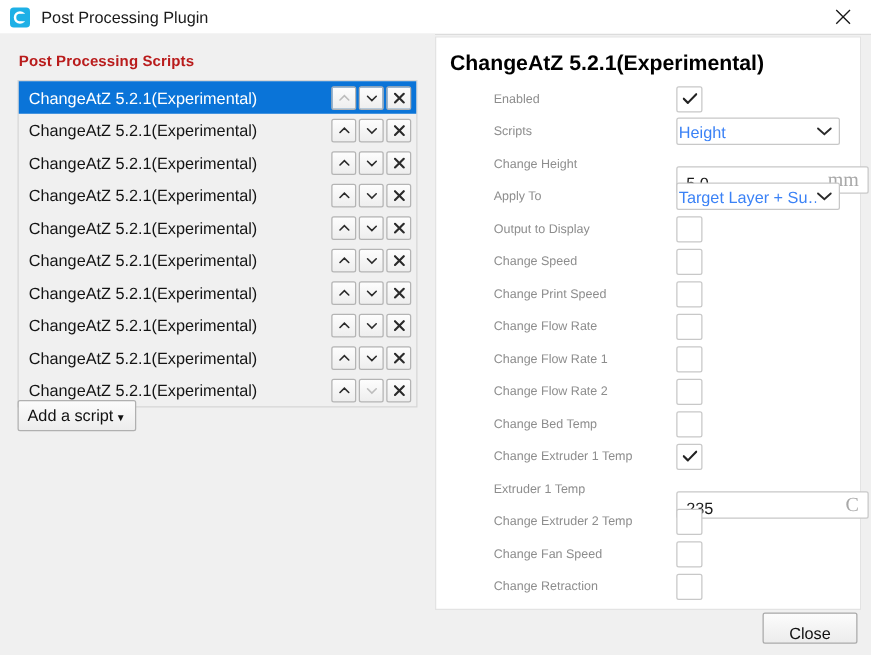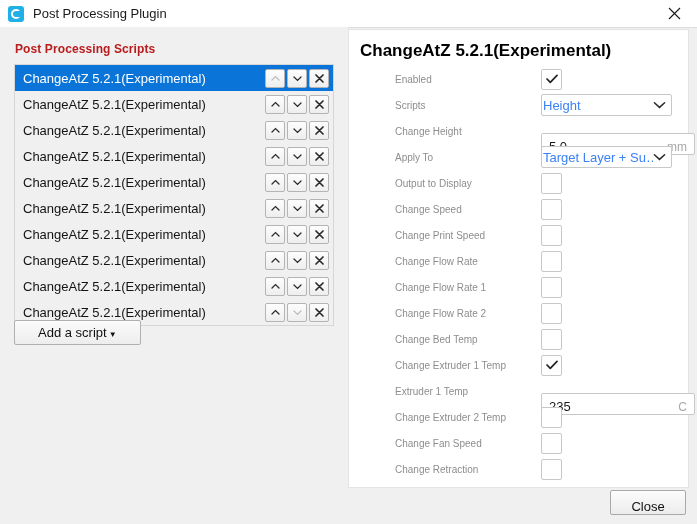--- a/index.html
+++ b/index.html
@@ -131,21 +131,21 @@
     line-height: 1;
     cursor: default;
   }
   .rbtn.disabled { color: #b9b9b9; }
   .rbtn svg { display: block; }
 
   #add-script-btn {
     position: absolute;
     left: 14px; top: 293px;
     height: 25px;
-    padding: 0 23px;
+    padding: 0 7px;
     border: 1px solid #b0b0b0;
     border-radius: 2px;
     background: linear-gradient(#fbfbfb, #ededed);
     display: flex;
     align-items: center;
     font-size: 13px;
     color: #111;
     cursor: default;
     box-sizing: border-box;
   }
@@ -238,21 +238,21 @@
     box-sizing: border-box;
     display: flex;
     align-items: flex-end;
     padding: 0 7px;
     font-size: 13px;
     color: #1a1a1a;
     cursor: text;
     margin-top: 26px;
   }
   .txt-value { flex: 1 1 auto; white-space: nowrap; }
-  .txt-unit { flex: 0 0 auto; color: #a8a8a8; font-size: 12px; }
+  .txt-unit { flex: 0 0 auto; color: #a8a8a8; font-size: 16px; font-family: Liberation Serif, serif; }
 
   
   #close-btn {
     position: absolute;
     right: 11px;
     bottom: 9px;
     width: 76px;
     height: 25px;
     border: 1px solid #a9a9a9;
     border-radius: 2px;

